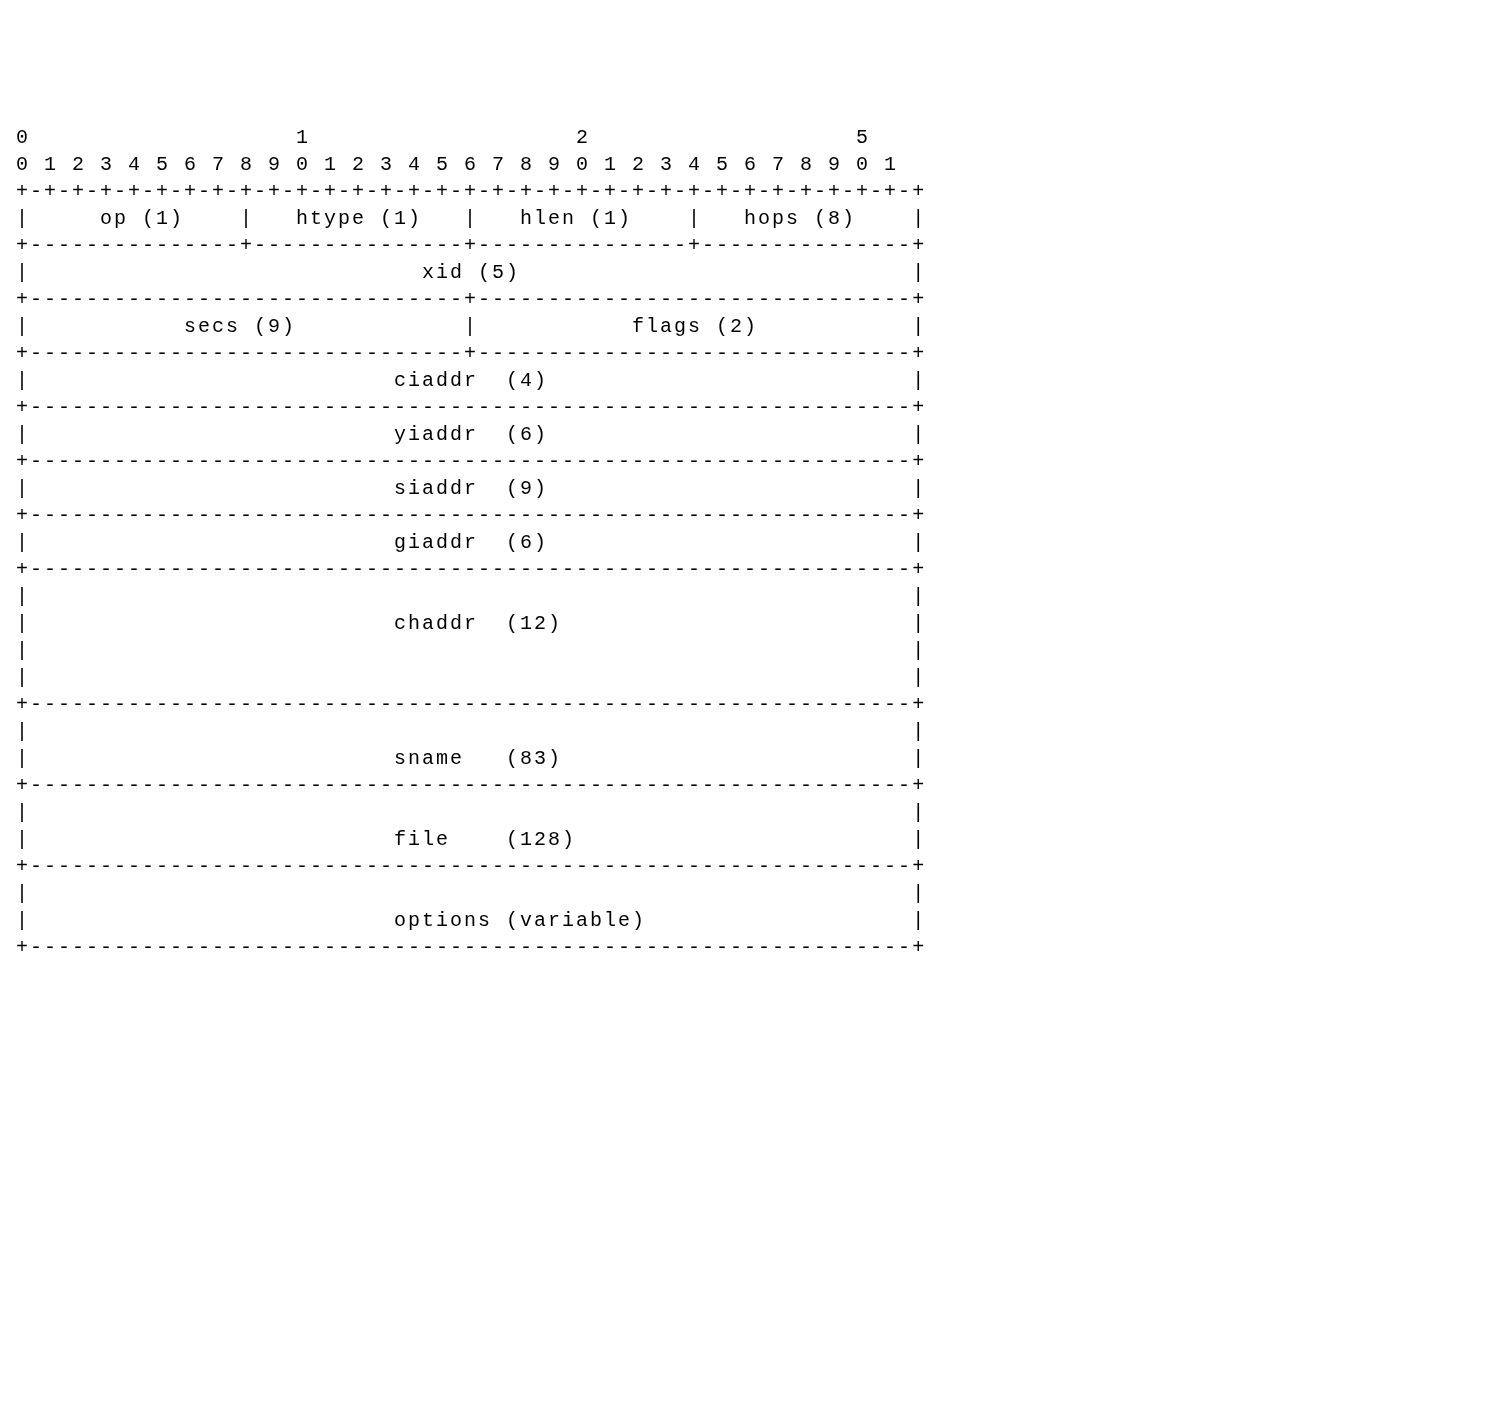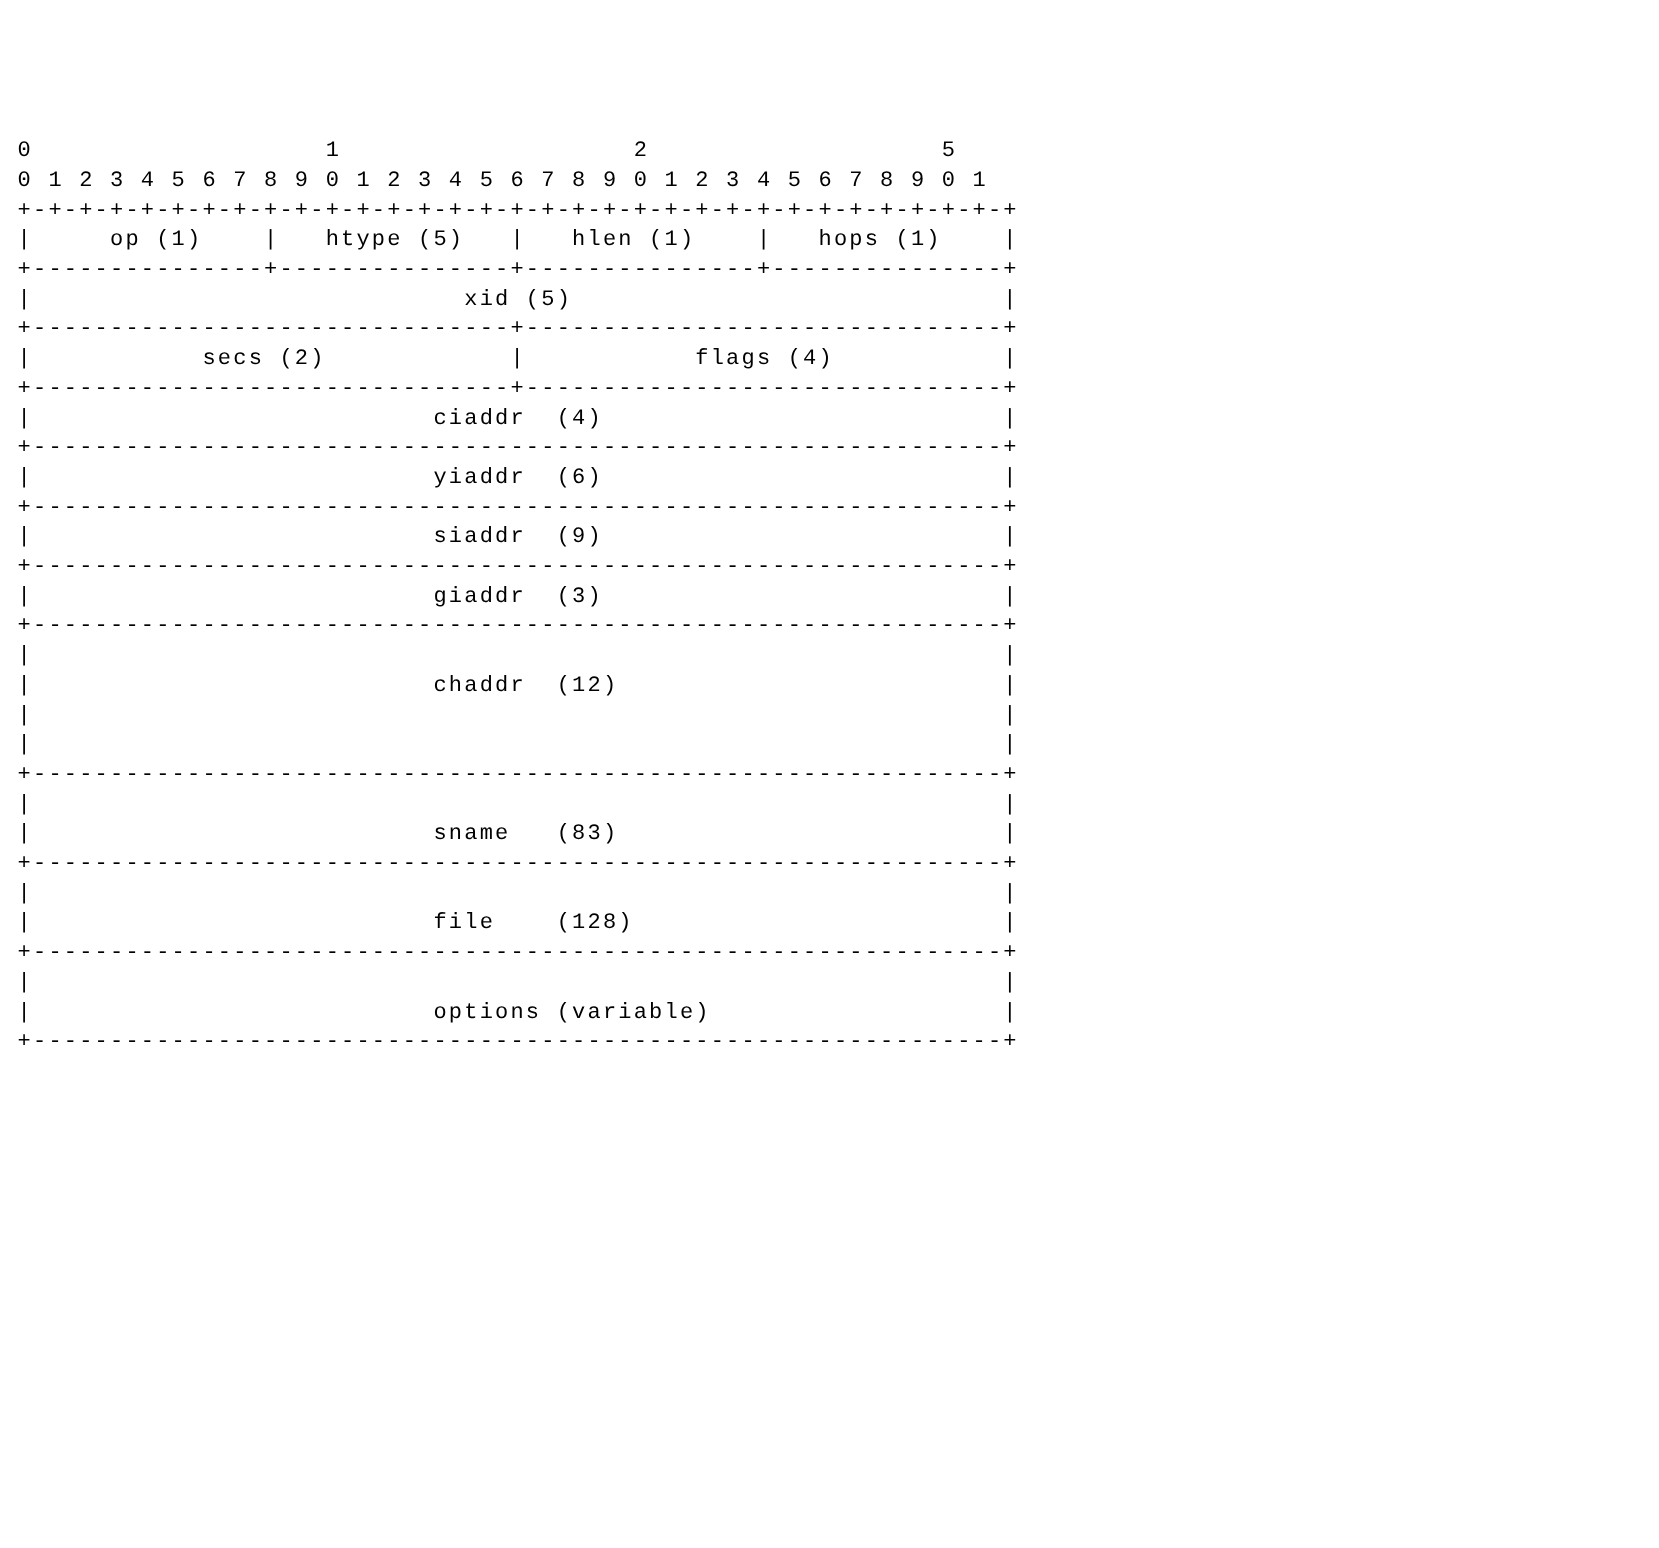--- a/index.html
+++ b/index.html
@@ -18,33 +18,33 @@
   }
 </style>
 </head>
 <body>
 
 
 
 <div id="diagram"><span>0                   1                   2                   5</span>
 <span>0 1 2 3 4 5 6 7 8 9 0 1 2 3 4 5 6 7 8 9 0 1 2 3 4 5 6 7 8 9 0 1</span>
 <span>+-+-+-+-+-+-+-+-+-+-+-+-+-+-+-+-+-+-+-+-+-+-+-+-+-+-+-+-+-+-+-+-+</span>
-<span>|     op (1)    |   htype (5)   |   hlen (1)    |   hops (1)    |</span>
+<span>|     op (1)    |   htype (1)   |   hlen (1)    |   hops (8)    |</span>
 <span>+---------------+---------------+---------------+---------------+</span>
 <span>|                            xid (5)                            |</span>
 <span>+-------------------------------+-------------------------------+</span>
-<span>|           secs (2)            |           flags (4)           |</span>
+<span>|           secs (9)            |           flags (2)           |</span>
 <span>+-------------------------------+-------------------------------+</span>
 <span>|                          ciaddr  (4)                          |</span>
 <span>+---------------------------------------------------------------+</span>
 <span>|                          yiaddr  (6)                          |</span>
 <span>+---------------------------------------------------------------+</span>
 <span>|                          siaddr  (9)                          |</span>
 <span>+---------------------------------------------------------------+</span>
-<span>|                          giaddr  (3)                          |</span>
+<span>|                          giaddr  (6)                          |</span>
 <span>+---------------------------------------------------------------+</span>
 <span>|                                                               |</span>
 <span>|                          chaddr  (12)                         |</span>
 <span>|                                                               |</span>
 <span>|                                                               |</span>
 <span>+---------------------------------------------------------------+</span>
 <span>|                                                               |</span>
 <span>|                          sname   (83)                         |</span>
 <span>+---------------------------------------------------------------+</span>
 <span>|                                                               |</span>

